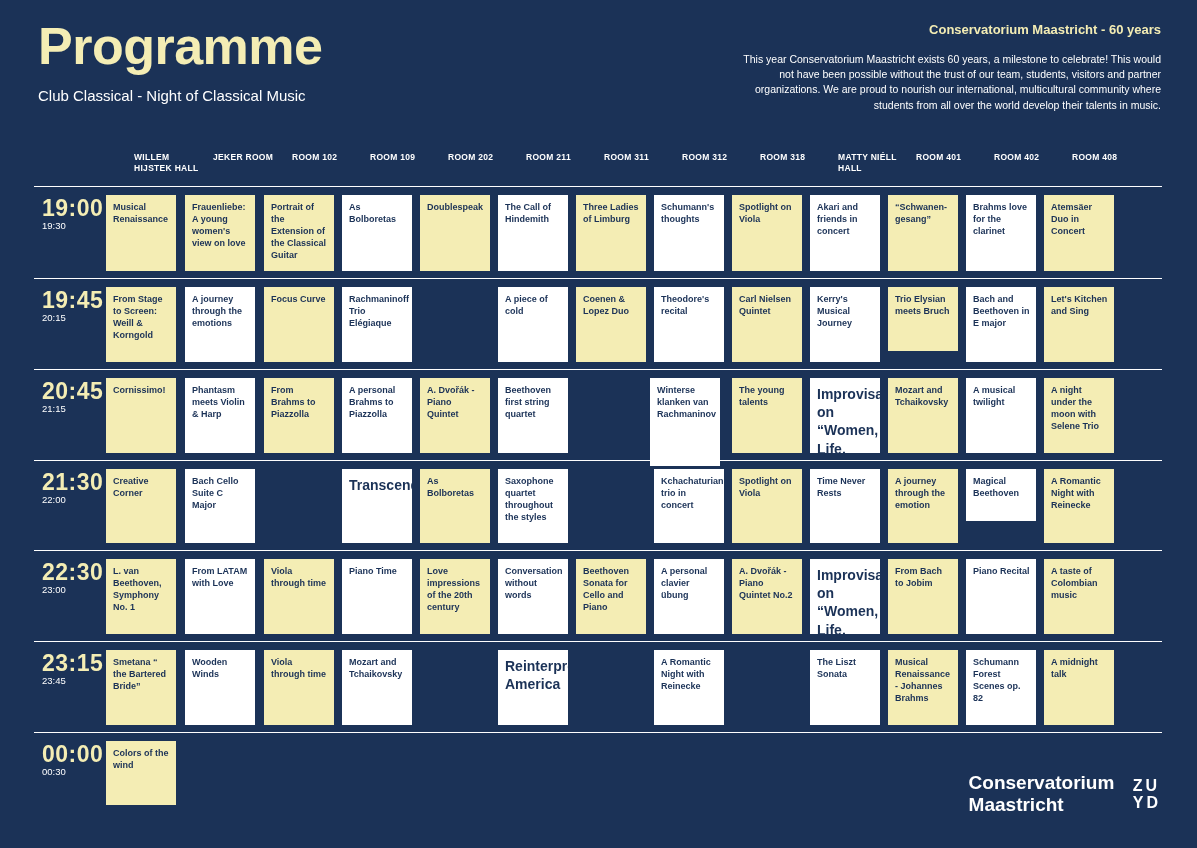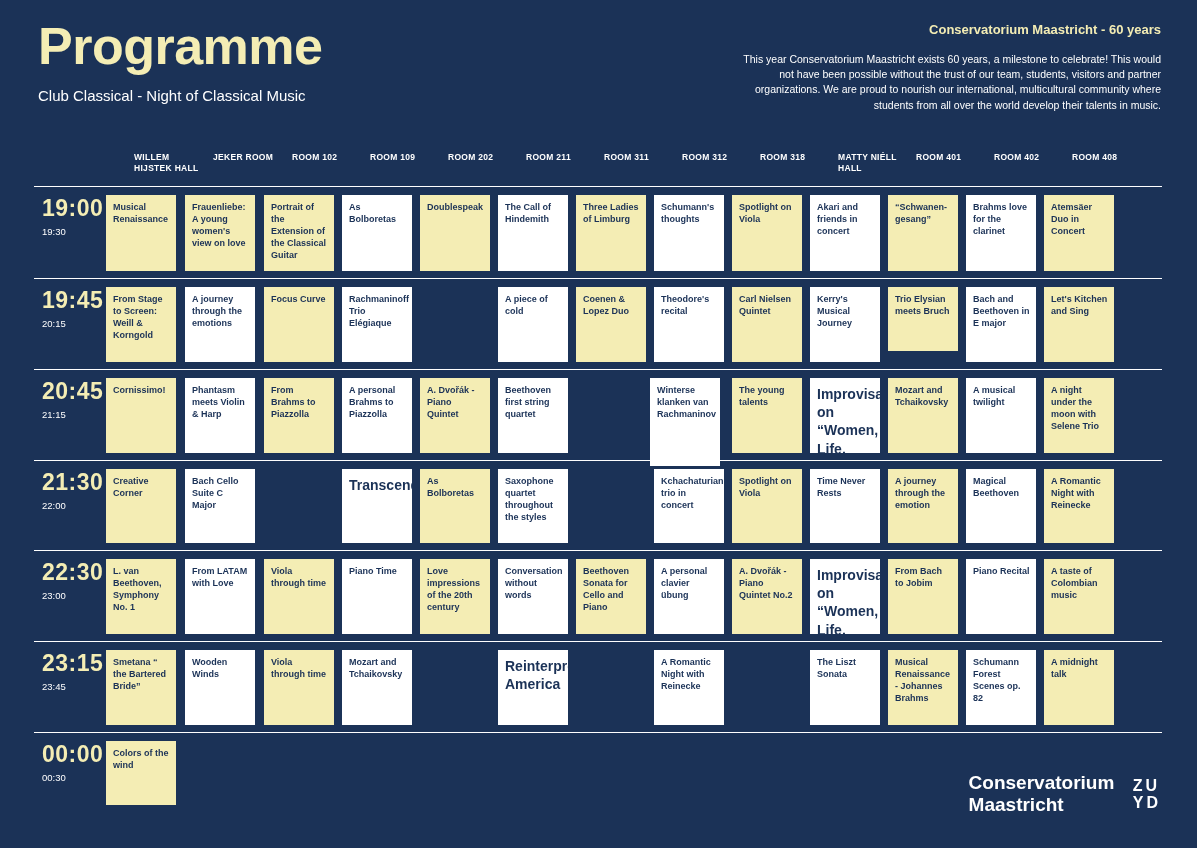--- a/index.html
+++ b/index.html
@@ -96,21 +96,20 @@
   .row-time .start {
     font-size: 23px;
     font-weight: bold;
     color: #f4edb4;
     line-height: 1;
     letter-spacing: 0.5px;
   }
   .row-time .end {
     font-size: 9.5px;
     color: #ffffff;
-    margin-top: 6px;
   }
   .cells {
     position: relative;
     margin-left: 72px;
     height: 100%;
   }
   .cell {
     position: absolute;
     top: 8px;
     width: 70px;
@@ -256,21 +255,21 @@
         <div class="cell white" style="left:79px;height:74px">Bach Cello Suite C Major</div>
         <div class="cell empty" style="left:158px;height:74px"></div>
         <div class="cell white small" style="left:236px;height:74px">Transcendental</div>
         <div class="cell cream" style="left:314px;height:74px">As Bolboretas</div>
         <div class="cell white" style="left:392px;height:74px">Saxophone quartet throughout the styles</div>
         <div class="cell empty" style="left:470px;height:74px"></div>
         <div class="cell white" style="left:548px;height:74px">Kchachaturian trio in concert</div>
         <div class="cell cream" style="left:626px;height:74px">Spotlight on Viola</div>
         <div class="cell white" style="left:704px;height:74px">Time Never Rests</div>
         <div class="cell cream" style="left:782px;height:74px">A journey through the emotion</div>
-        <div class="cell white" style="left:860px;height:74px">Magical Beethoven</div>
+        <div class="cell white" style="left:860px;height:52px">Magical Beethoven</div>
         <div class="cell cream" style="left:938px;height:74px">A Romantic Night with Reinecke</div>
       </div>
     </div>
 
     <div class="row" style="height:91px">
       <div class="row-time">
         <div class="start">22:30</div>
         <div class="end">23:00</div>
       </div>
       <div class="cells">

